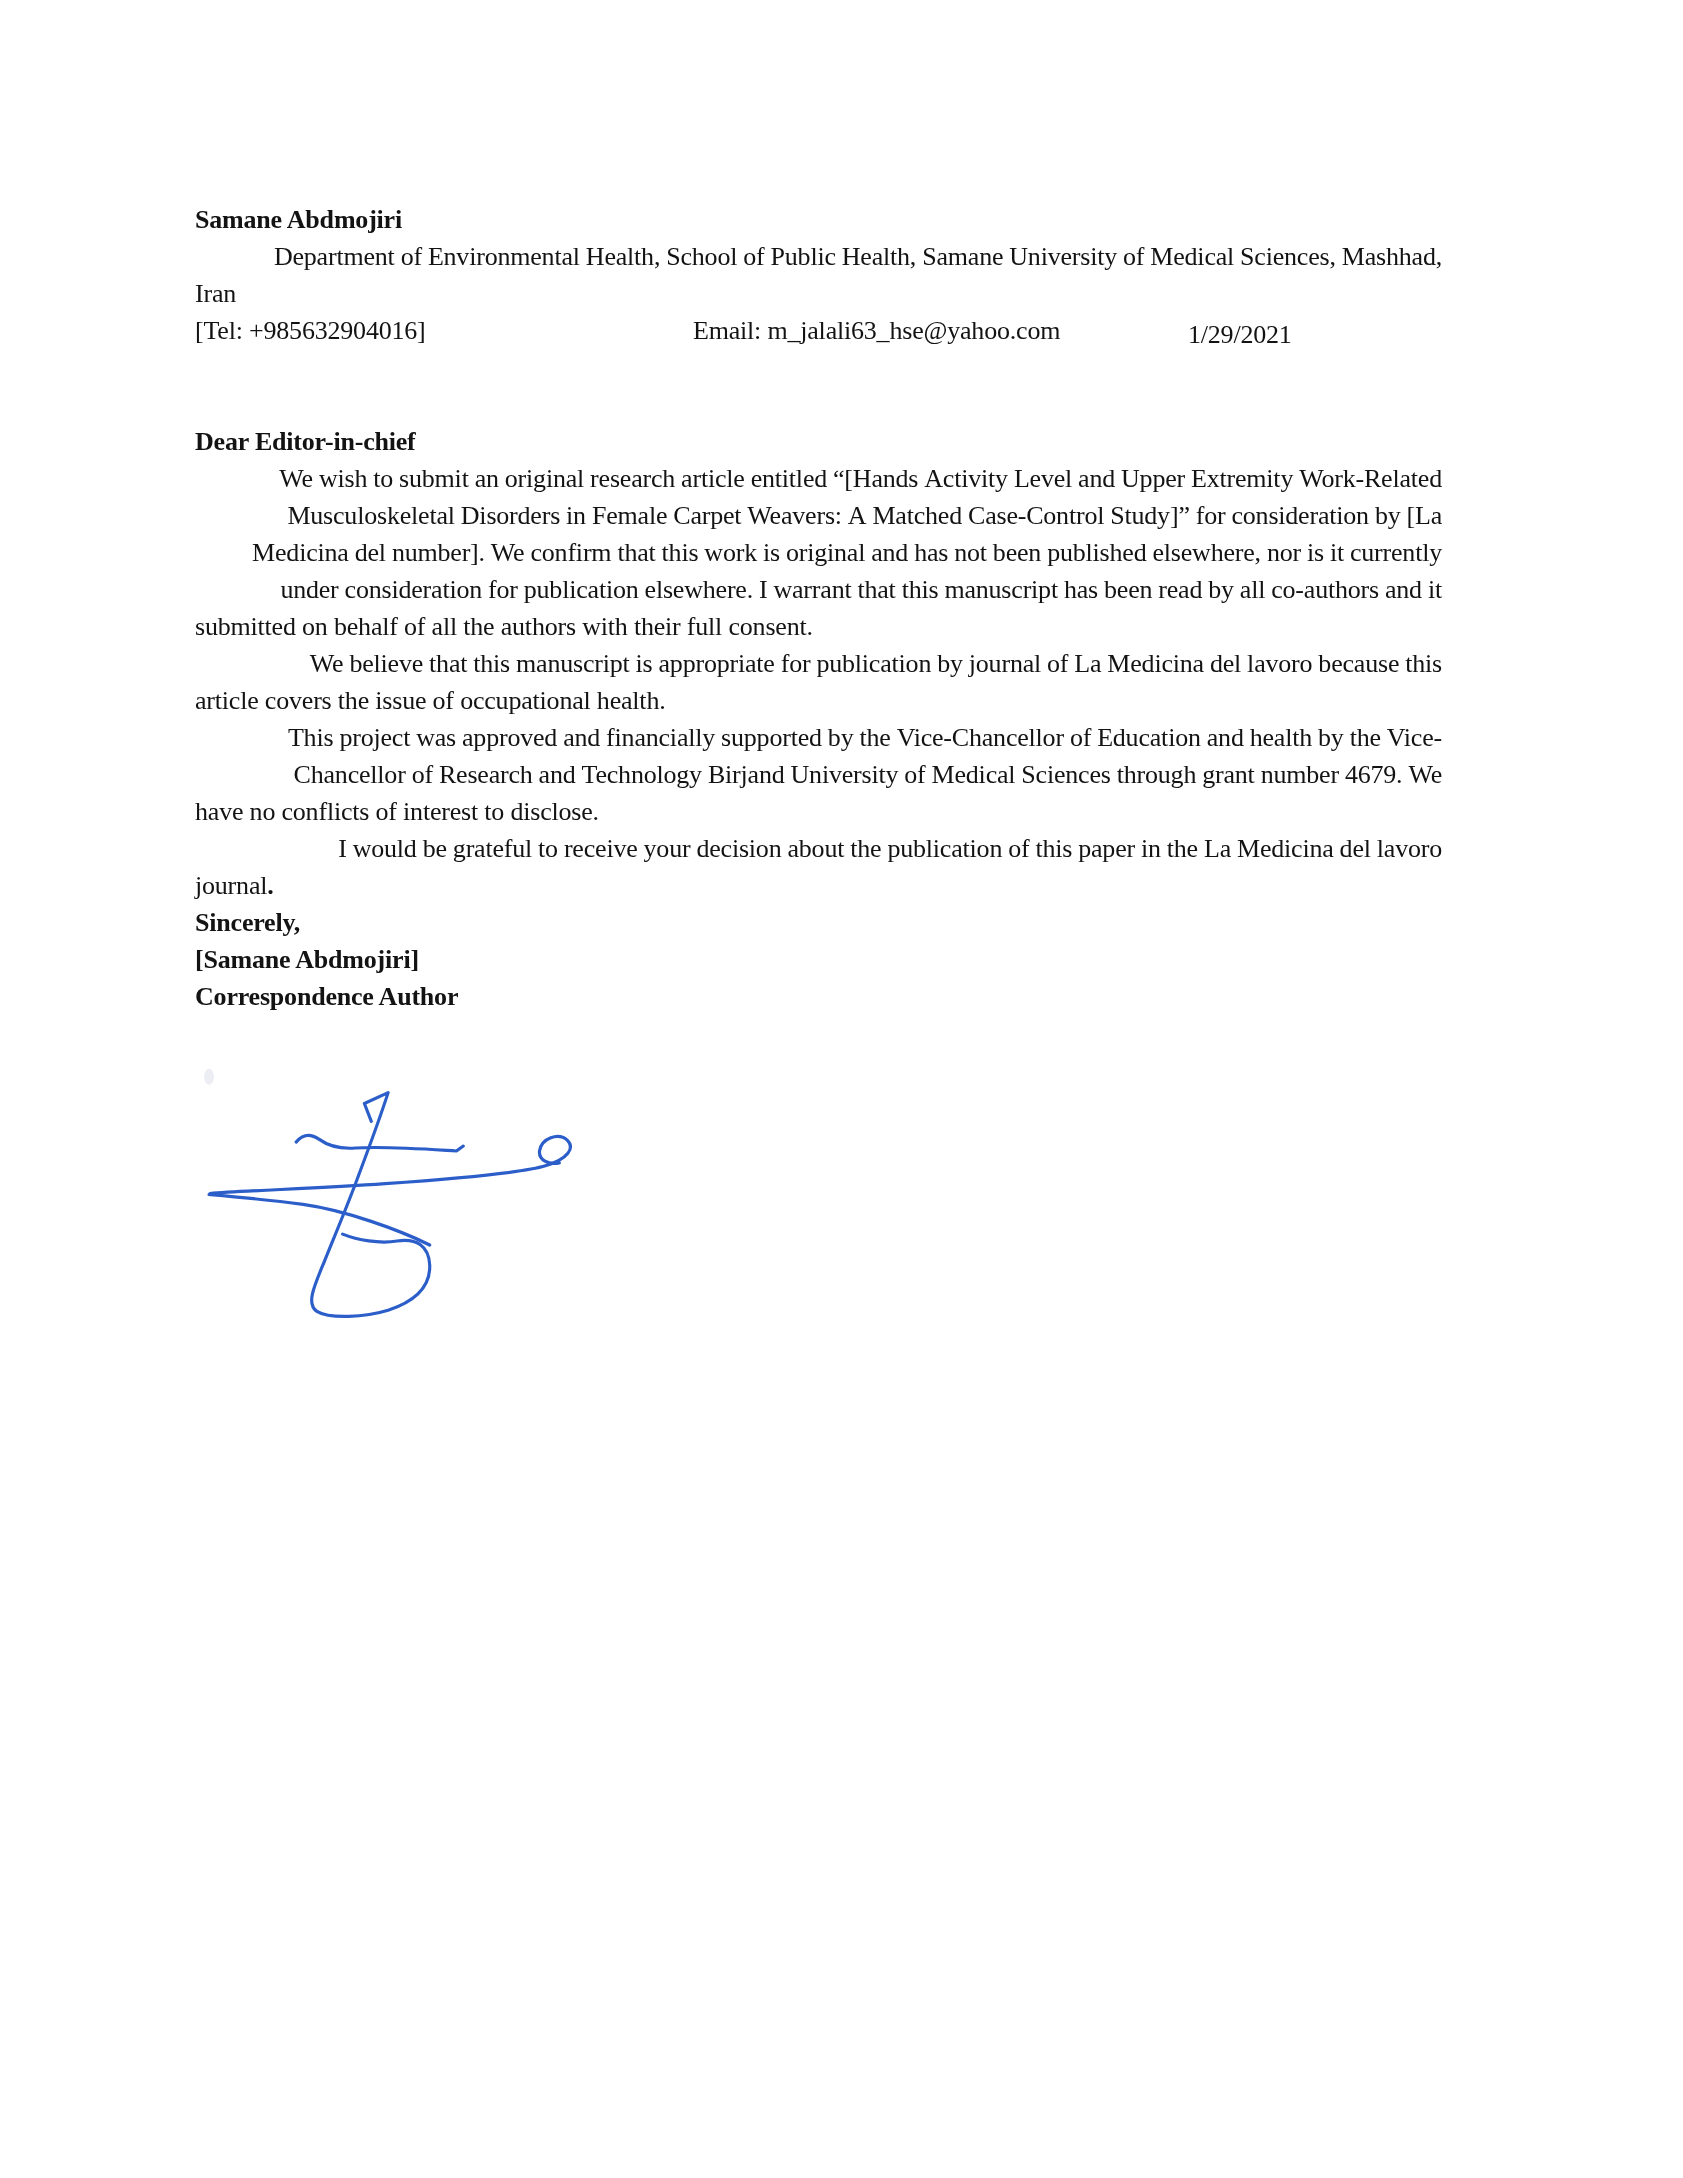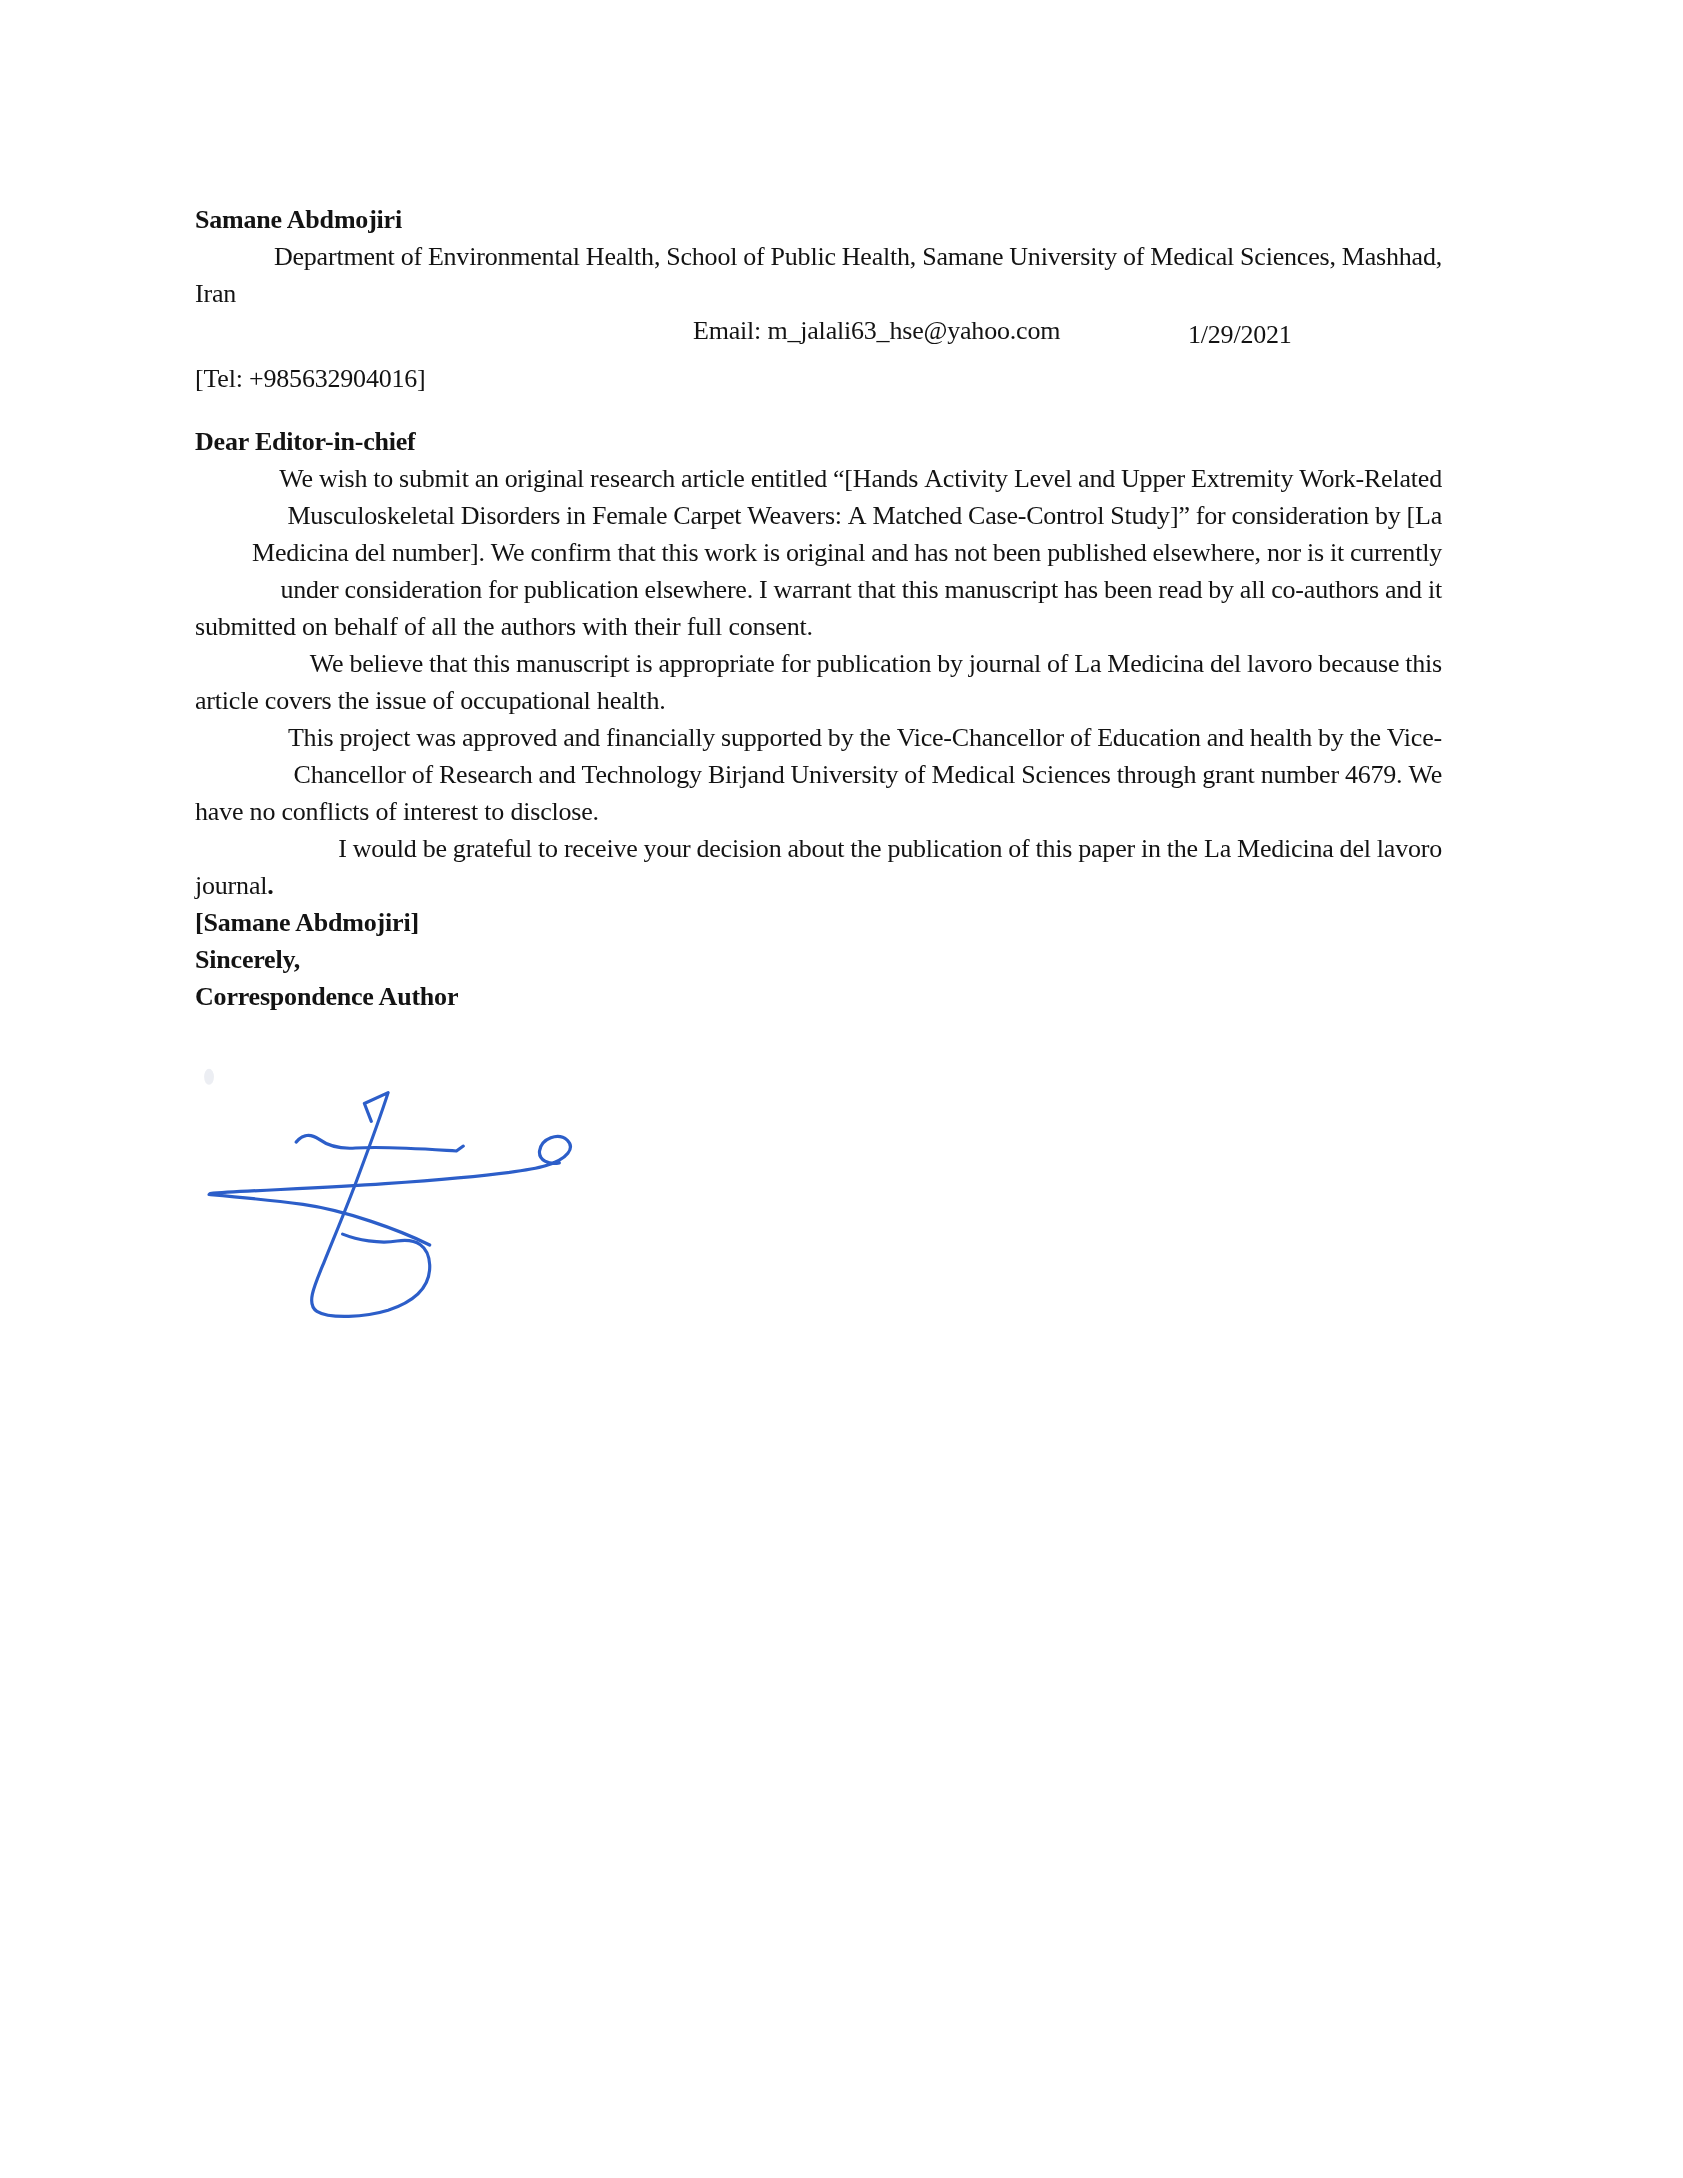--- a/index.html
+++ b/index.html
@@ -12,21 +12,21 @@
     line-height:37px;
     color:#131313;
     letter-spacing:-0.2px;
     overflow:hidden;
   }
   .content{padding:201px 198px 0 195px;}
   .line{height:37px;white-space:nowrap;}
   .line.j{display:flex;justify-content:flex-end;gap:6px;}
   .bold{font-weight:bold;}
   .contact-row{position:relative;height:37px;}
-  .contact-row .tel{position:absolute;left:0;top:0;margin-top:48px;}
+  .contact-row .tel{position:absolute;left:0;top:0;}
   .contact-row .email{position:absolute;left:498px;top:0;}
   .contact-row .date{position:absolute;left:993px;top:4px;}
   .body-block{margin-top:74px;}
   .sig-wrap{margin-top:42px;margin-left:2px;width:406px;height:282px;}
   .sig-wrap svg{display:block;}
 </style>
 </head>
 <body>
 
 <div class="page">
@@ -212,22 +212,22 @@
           <span>this</span>
           <span>paper</span>
           <span>in</span>
           <span>the</span>
           <span>La</span>
           <span>Medicina</span>
           <span>del</span>
           <span>lavoro</span>
         </div>
         <div class="line">journal<b>.</b></div>
+        <div class="line bold">Sincerely,</div>
         <div class="line bold">[Samane Abdmojiri]</div>
-        <div class="line bold">Sincerely,</div>
         <div class="line bold">Correspondence Author</div>
       </div>
 
     <div class="sig-wrap">
       <svg width="406" height="282" viewBox="0 0 410 285">
         <ellipse cx="12" cy="20" rx="5" ry="8" fill="#eceef3"></ellipse>
         <g fill="none" stroke-width="3.2" stroke-linecap="round" stroke-linejoin="round" stroke="#2c5ec9">
           <path d="M 176,65 L 169,47 L 193,36
                    C 184,64 172,96 163,120
                    C 152,150 138,183 128,208

